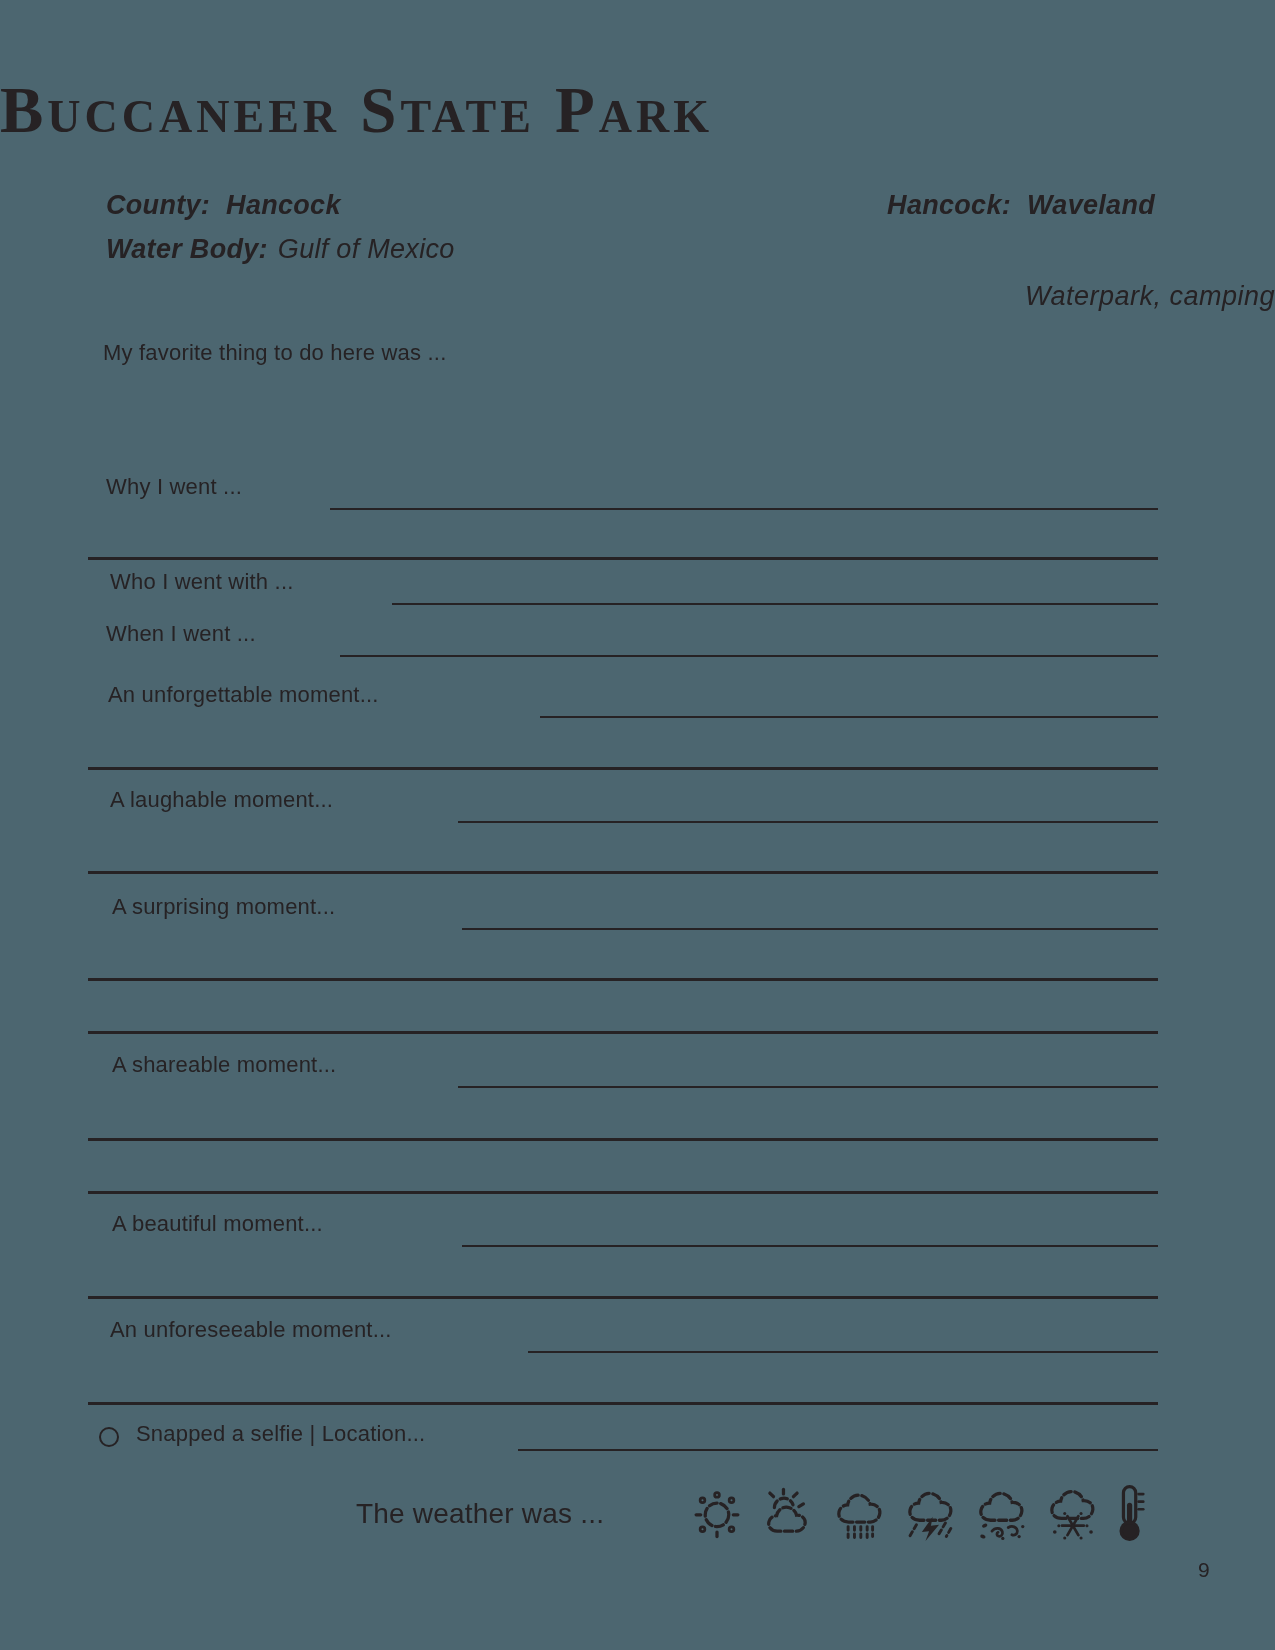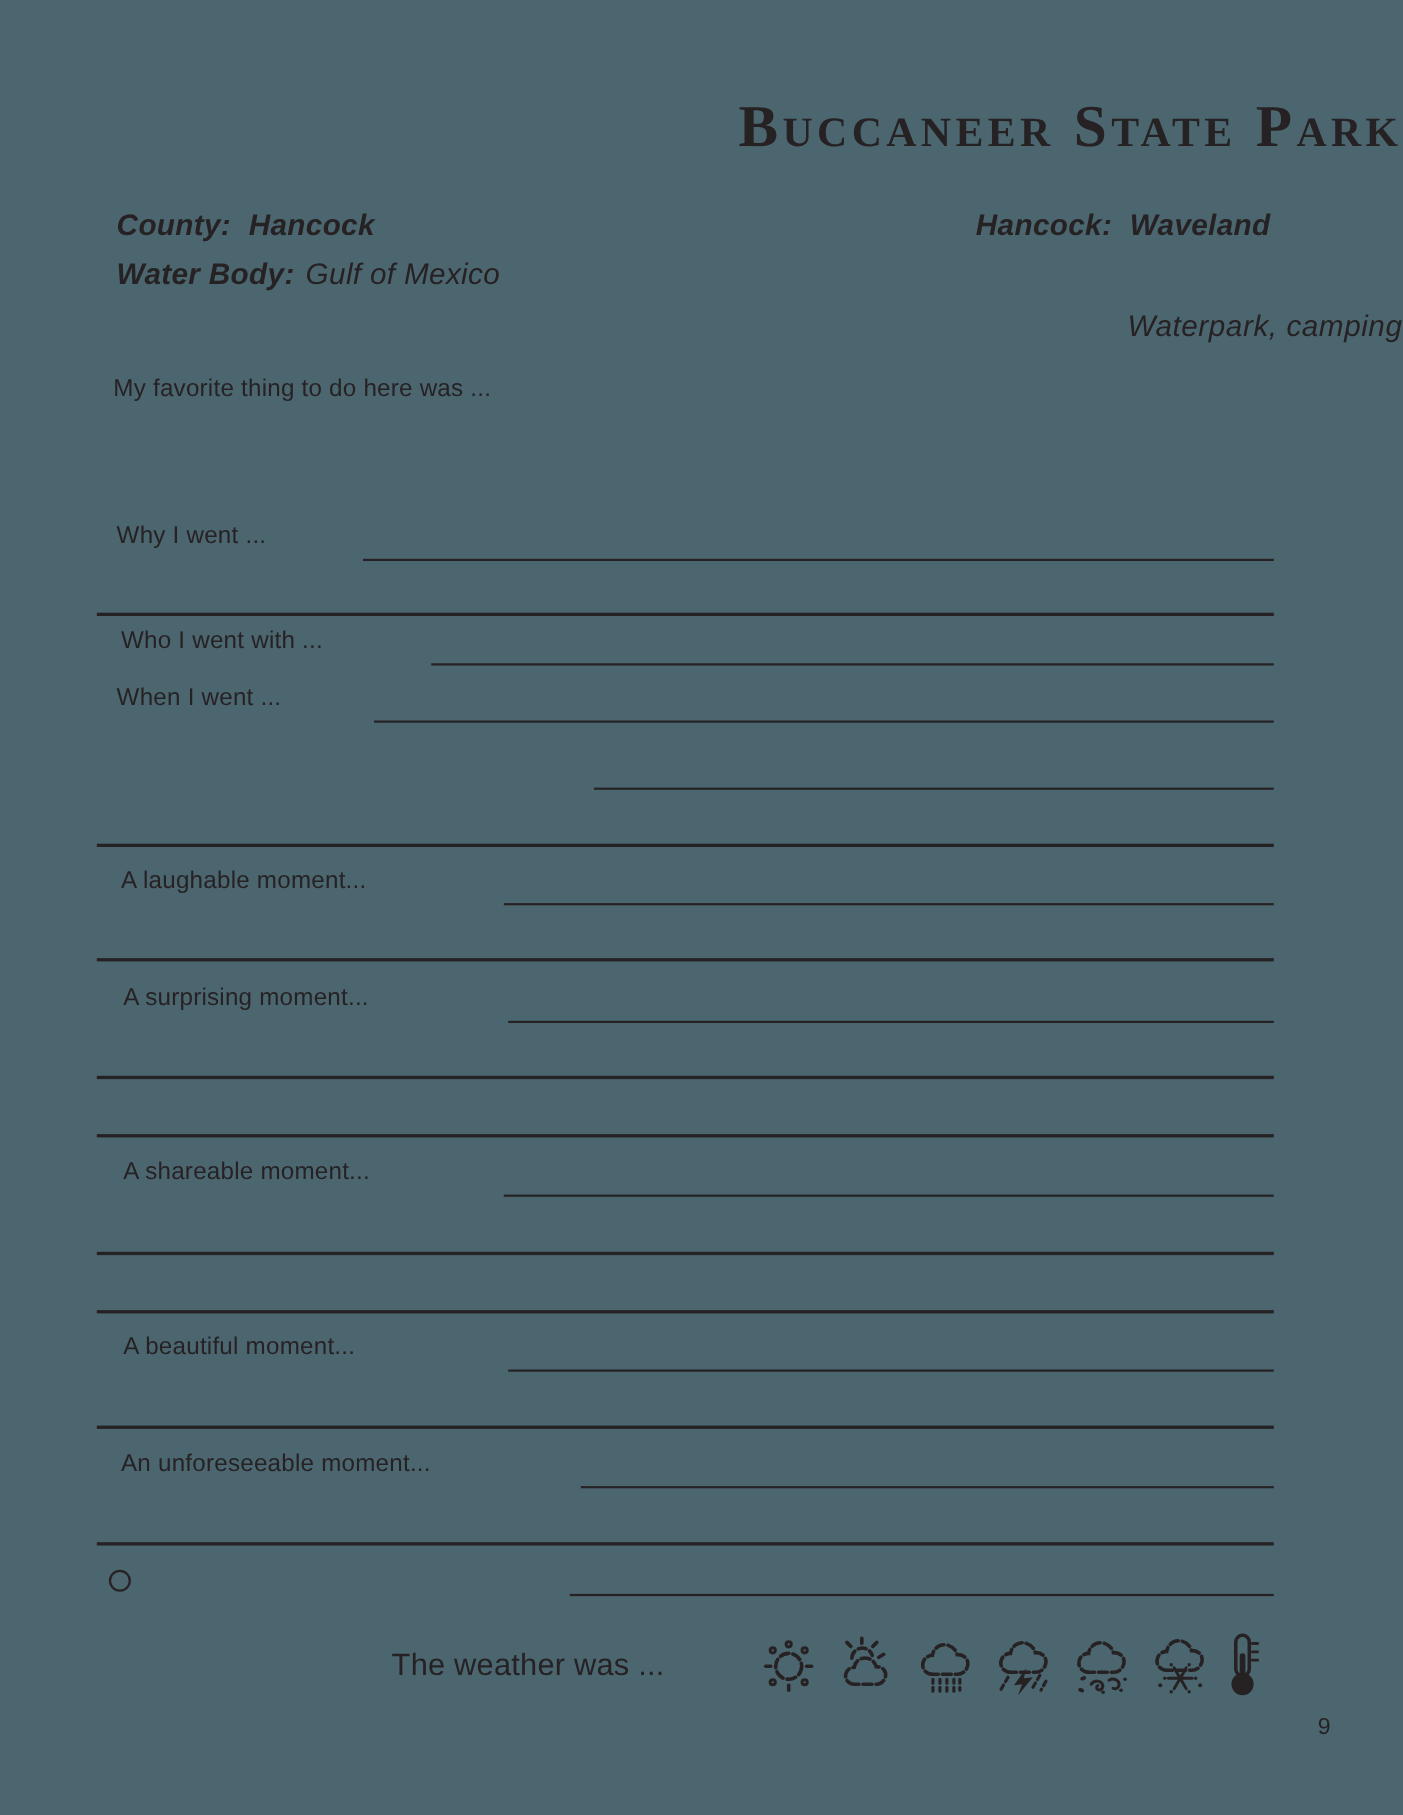--- a/index.html
+++ b/index.html
@@ -9,26 +9,26 @@
     width:1275px; height:1650px;
     background:var(--bg);
     color:var(--ink);
     font-family:"Liberation Sans", sans-serif;
     overflow:hidden;
   }
   .page { position:relative; width:1275px; height:1650px; }
   .abs { position:absolute; }
 
   .title {
-    position:absolute; top:88px; left:0; width:100%;
-    text-align:right;
+    position:absolute; top:78px; left:0; width:100%;
+    text-align:left;
     font-family:"Liberation Serif", serif;
     font-variant:small-caps;
     font-weight:700;
-    font-size:54px;
+    font-size:65px;
     letter-spacing:4px;
     line-height:1;
   }
 
   .hdr  { font-size:27px; font-style:italic; font-weight:700; letter-spacing:.3px; white-space:nowrap; }
   .hdr .val { margin-left:16px;margin-top:46px; }
   .activities {
     position:absolute; top:281px; left:0; width:100%;
     text-align:right; font-size:27px; font-style:italic; letter-spacing:.5px;
   }
@@ -81,20 +81,21 @@
   <div class="wline" style="left:330px; top:508px; width:828px;"></div>
 
   <div class="rule" style="top:557px;"></div>
 
   <div class="abs label" style="left:110px; top:569px;">Who I went with ...</div>
   <div class="wline" style="left:392px; top:603px; width:766px;"></div>
 
   <div class="abs label" style="left:106px; top:621px;">When I went ...</div>
   <div class="wline" style="left:340px; top:655px; width:818px;"></div>
 
+  <div class="abs label" style="left:108px; top:682px;">An unforgettable moment...</div>
   <div class="wline" style="left:540px; top:716px; width:618px;"></div>
 
   <div class="rule" style="top:767px;"></div>
 
   <div class="abs label" style="left:110px; top:787px;">A laughable moment...</div>
   <div class="wline" style="left:458px; top:821px; width:700px;"></div>
 
   <div class="rule" style="top:871px;"></div>
 
   <div class="abs label" style="left:112px; top:894px;">A surprising moment...</div>
@@ -113,20 +114,21 @@
   <div class="wline" style="left:462px; top:1245px; width:696px;"></div>
 
   <div class="rule" style="top:1296px;"></div>
 
   <div class="abs label" style="left:110px; top:1317px;text-align:center;">An unforeseeable moment...</div>
   <div class="wline" style="left:528px; top:1351px; width:630px;"></div>
 
   <div class="rule" style="top:1402px;"></div>
 
   <div class="selfie-circle"></div>
+  <div class="abs label" style="left:136px; top:1421px;">Snapped a selfie | Location...</div>
   <div class="wline" style="left:518px; top:1449px; width:640px;"></div>
 
   <div class="abs label" style="left:356px; top:1498px; font-size:28px;">The weather was ...</div>
 
   <div class="icons">
 
     <span class="icon">
       <svg viewBox="0 0 64 64" fill="none" stroke="currentColor" stroke-width="3.6" stroke-linecap="round">
         <circle cx="32" cy="34" r="13" stroke-dasharray="9 4"></circle>
         <circle cx="32" cy="12" r="2.6" stroke-width="3"></circle>

